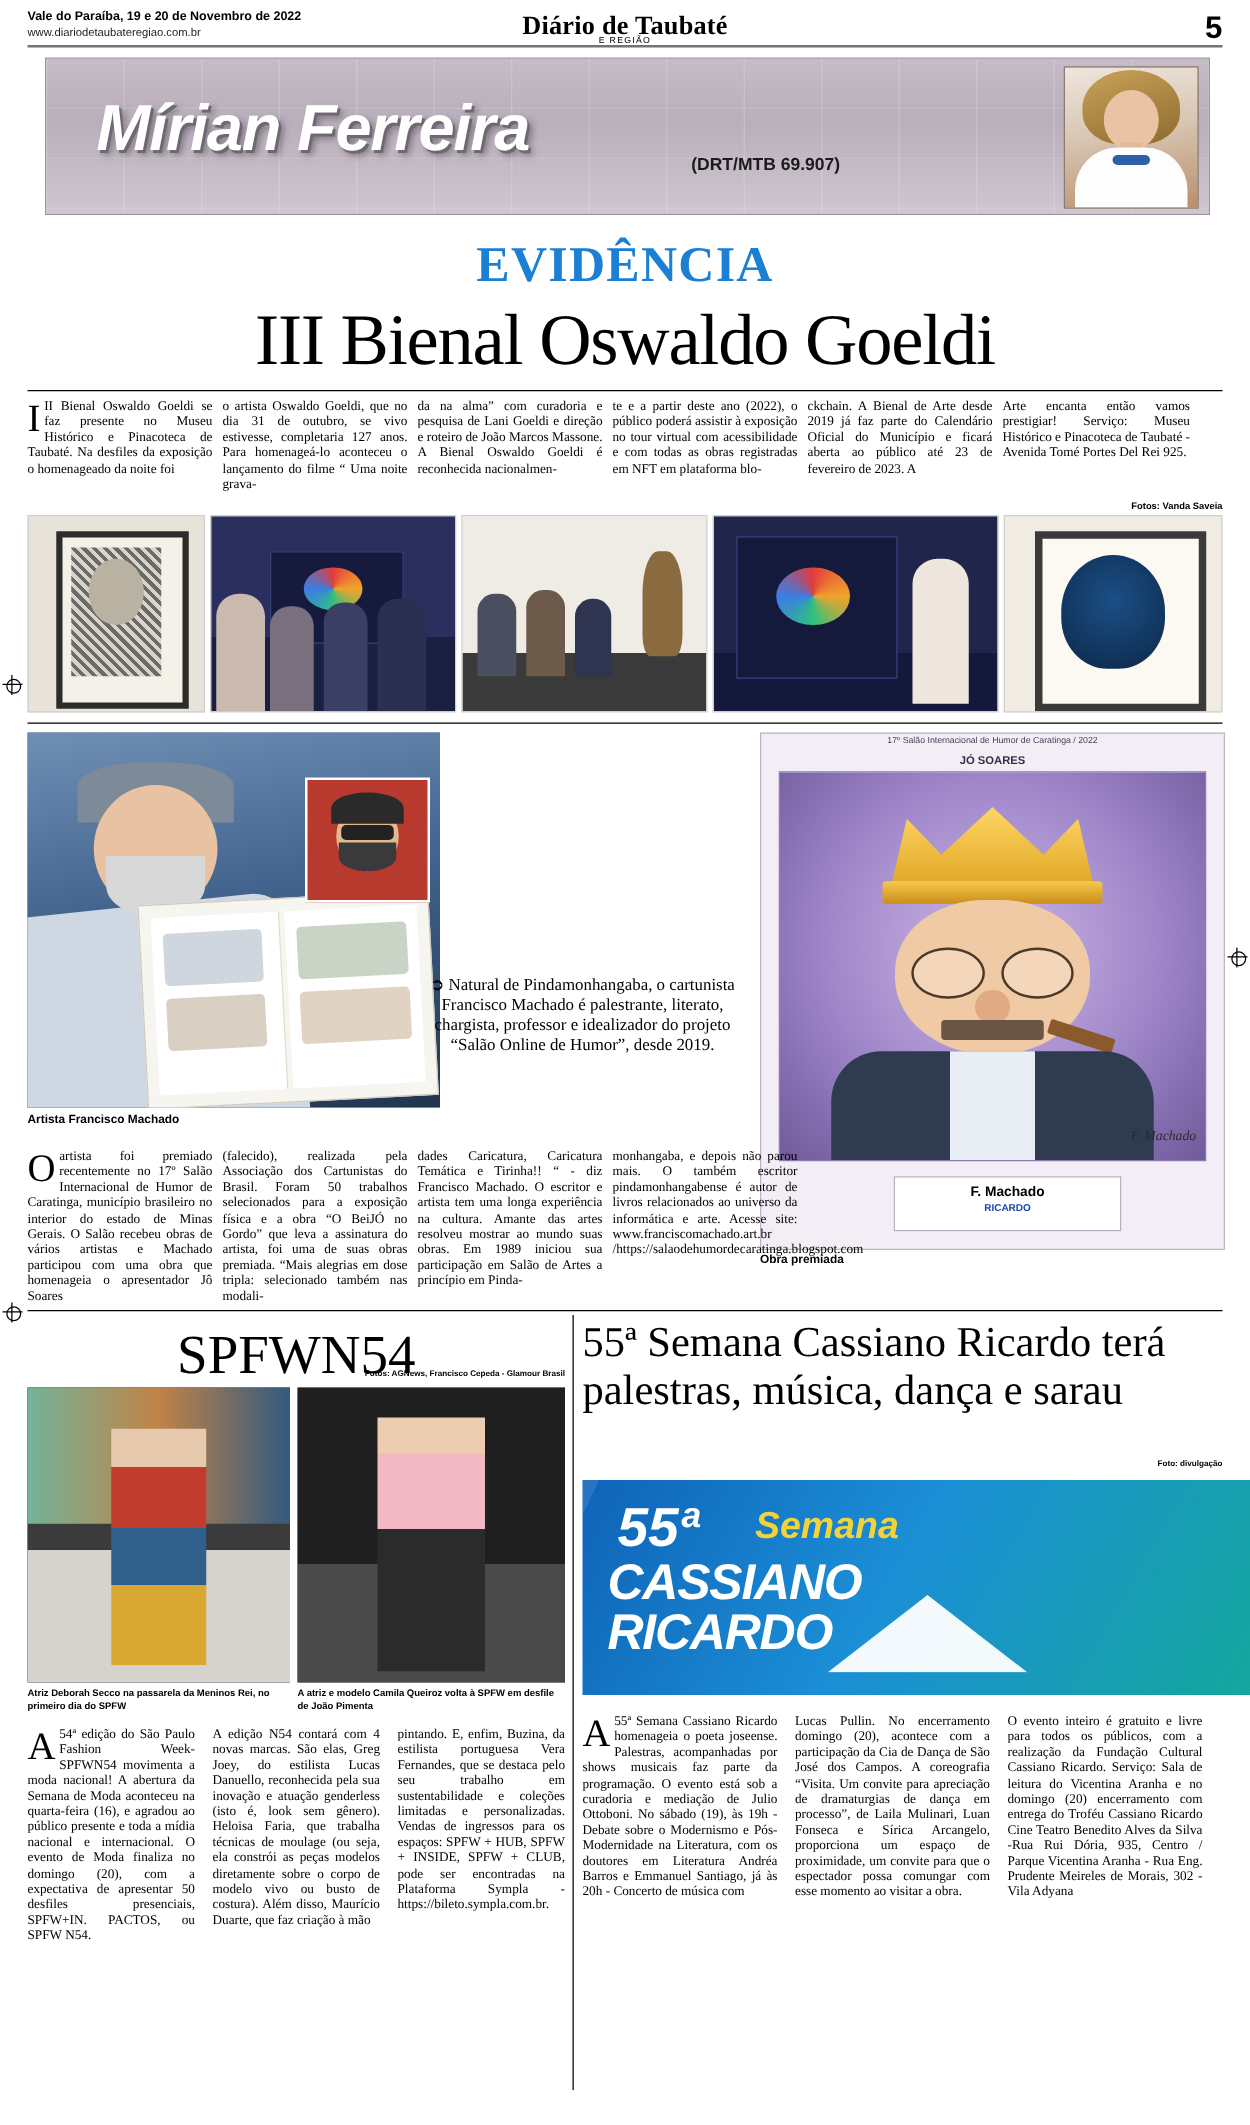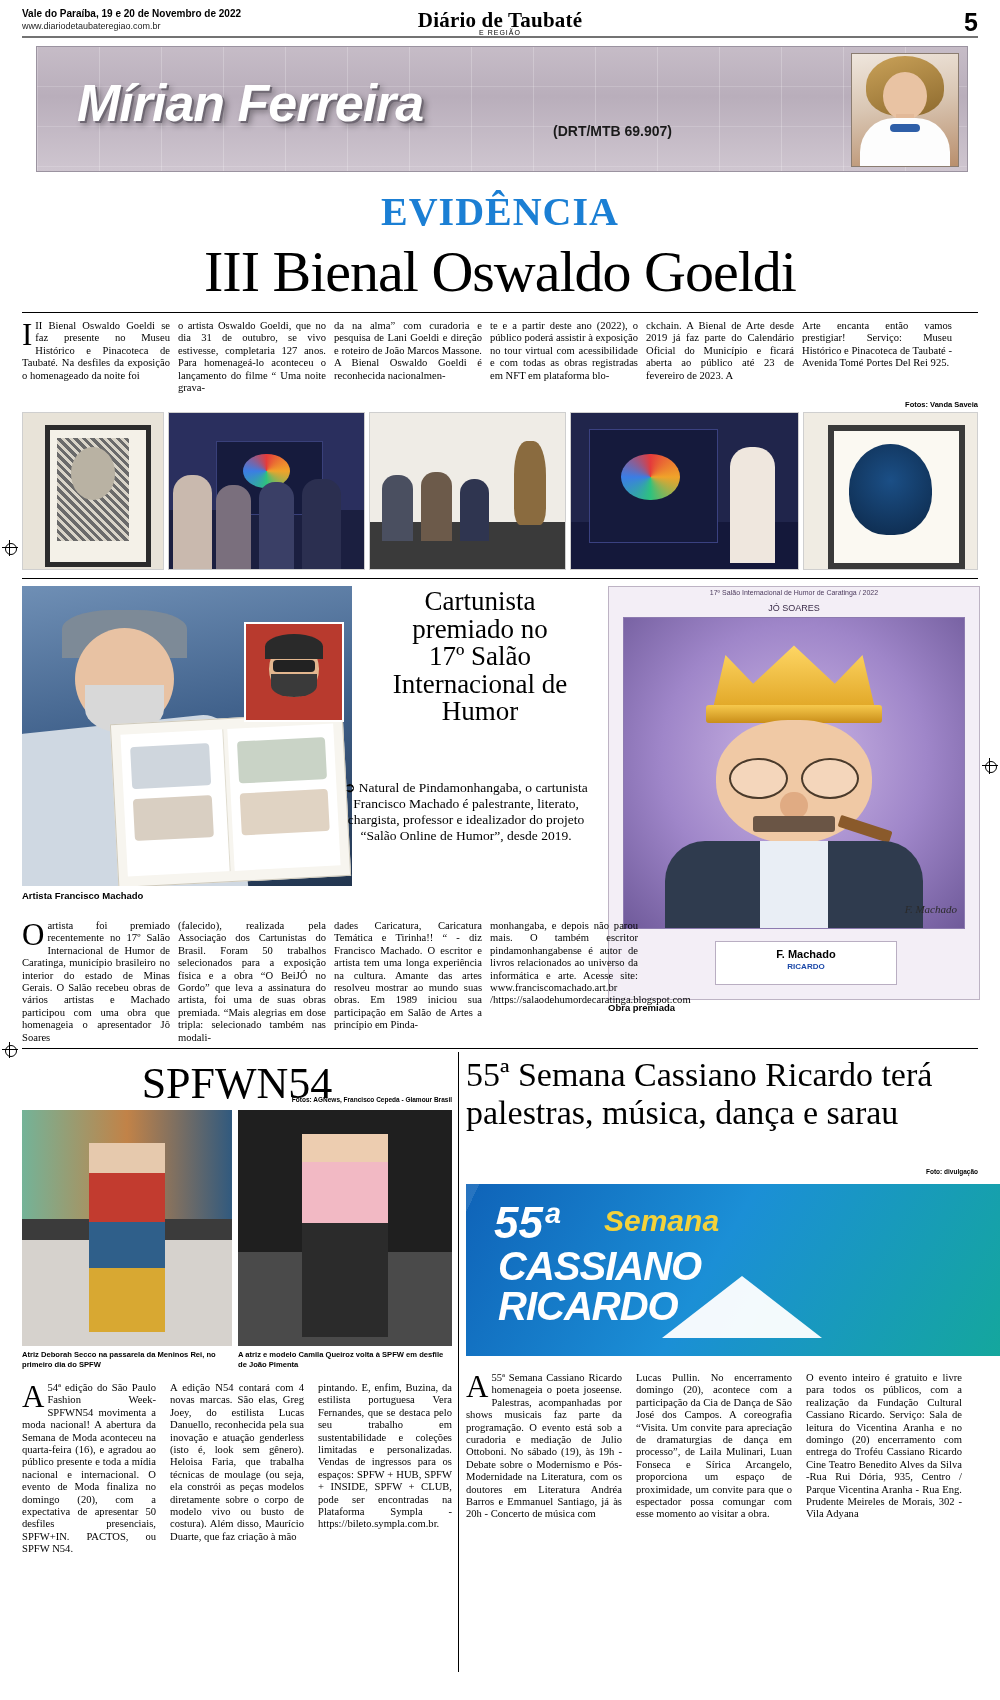--- a/index.html
+++ b/index.html
@@ -110,21 +110,21 @@
   .fm-book .c4{position:absolute;left:54%;top:46%;width:38%;height:26%;background:#e0d3c3;border-radius:4px;}
   .fm-inset{position:absolute;right:8px;top:36px;width:96px;height:96px;background:#b83a2e;border:2px solid #fff;overflow:hidden;}
   .fm-inset .f{position:absolute;left:24%;top:18%;width:52%;height:58%;border-radius:50%;background:#e3b78f;}
   .fm-inset .h{position:absolute;left:20%;top:10%;width:60%;height:26%;border-radius:50% 50% 0 0;background:#2a2a2a;}
   .fm-inset .g{position:absolute;left:28%;top:38%;width:44%;height:12%;background:#222;border-radius:4px;}
   .fm-inset .b{position:absolute;left:26%;top:52%;width:48%;height:24%;border-radius:0 0 50% 50%;background:#3a3a3a;}
 
   
   .award{position:absolute;left:608px;top:586px;width:370px;height:412px;background:#f3eef6;border:1px solid #bdb3c4;}
   .award-top{position:absolute;left:0;right:0;top:2px;text-align:center;font-family:"Liberation Sans",sans-serif;font-size:7px;color:#4b3a5c;}
-  .award-name{position:absolute;left:0;right:0;top:16px;text-align:center;font-family:"Liberation Sans",sans-serif;font-size:9px;font-weight:normal;color:#3a2c49;}
+  .award-name{position:absolute;left:0;right:0;top:16px;text-align:center;font-family:"Liberation Sans",sans-serif;font-size:9px;font-weight:bold;color:#3a2c49;}
   .award-art{position:absolute;left:14px;top:30px;right:14px;height:310px;
     background:radial-gradient(circle at 50% 45%,#cdb7e6 0%,#9f86c9 55%,#6f5a9a 100%);border:1px solid #8d7bb0;overflow:hidden;}
   .crown{position:absolute;left:26%;top:8%;width:48%;height:22%;
     background:linear-gradient(180deg,#ffd867,#e0a524);
     clip-path:polygon(0 100%,8% 18%,25% 60%,50% 4%,75% 60%,92% 18%,100% 100%);}
   .crown-band{position:absolute;left:24%;top:28%;width:52%;height:6%;background:linear-gradient(180deg,#f6c94d,#c98e19);border-radius:3px;}
   .js-face{position:absolute;left:27%;top:33%;width:46%;height:40%;border-radius:46% 46% 50% 50%;background:#f0c9a5;}
   .js-glass-l{position:absolute;left:31%;top:45%;width:16%;height:12%;border:2px solid #4a3a2a;border-radius:50%;background:rgba(255,255,255,.25);}
   .js-glass-r{position:absolute;left:52%;top:45%;width:16%;height:12%;border:2px solid #4a3a2a;border-radius:50%;background:rgba(255,255,255,.25);}
   .js-nose{position:absolute;left:46%;top:56%;width:8%;height:9%;border-radius:50%;background:#e0ab83;}
@@ -271,25 +271,20 @@
     </div>
     <div class="fm-inset">
       <div class="f"></div>
         <div class="h"></div>
         <div class="g"></div>
         <div class="b"></div>
     </div>
   </div>
   <div class="caption" style="position:absolute;left:22px;top:890px;width:330px;">Artista Francisco Machado</div>
 
-  <div class="sect-title" style="position:absolute;left:360px;top:588px;width:240px;font-size:27px;white-space:pre-line;">Cartunista
-premiado no
-17º Salão
-Internacional de
-Humor</div>
   <div style="position:absolute;left:330px;top:780px;width:272px;font-size:13.5px;line-height:16px;text-align:center;white-space:pre-line;">➲ Natural de Pindamonhangaba, o cartunista Francisco Machado é palestrante, literato, chargista, professor e idealizador do projeto “Salão Online de Humor”, desde 2019.</div>
 
   <div class="award">
     <div class="award-top">17º Salão Internacional de Humor de Caratinga / 2022</div>
     <div class="award-name">JÓ SOARES</div>
     <div class="award-art">
       <div class="crown"></div>
       <div class="crown-band"></div>
       <div class="js-face"></div>
       <div class="js-glass-l"></div>
@@ -340,21 +335,21 @@
   <div class="col" style="left:318px;top:1382px;width:134px;">pintando. E, enfim, Buzina, da estilista portuguesa Vera Fernandes, que se destaca pelo seu trabalho em sustentabilidade e coleções limitadas e personalizadas.
 Vendas de ingressos para os espaços: SPFW + HUB, SPFW + INSIDE, SPFW + CLUB, pode ser encontradas na Plataforma Sympla - https://bileto.sympla.com.br.</div>
 
   <div class="cass-title">55ª Semana Cassiano Ricardo terá palestras, música, dança e sarau</div>
   <div class="cass-credit" style="position:absolute;right:22px;top:1168px;">Foto: divulgação</div>
 
   <div class="cass-art">
     <div class="cass-boat"></div>
     <div class="cass-55">55ª</div>
     <div class="cass-semana">Semana</div>
-    <div class="cass-main" style="white-space:pre-line;margin-left:12px;">CASSIANO
+    <div class="cass-main" style="white-space:pre-line;">CASSIANO
 RICARDO</div>
   </div>
 
   <div class="col dropcap" style="left:466px;top:1372px;width:156px;">A 55ª Semana Cassiano Ricardo homenageia o poeta joseense. Palestras, acompanhadas por shows musicais faz parte da programação. O evento está sob a curadoria e mediação de Julio Ottoboni.
 No sábado (19), às 19h - Debate sobre o Modernismo e Pós-Modernidade na Literatura, com os doutores em Literatura Andréa Barros e Emmanuel Santiago, já às 20h - Concerto de música com</div>
   <div class="col" style="left:636px;top:1372px;width:156px;">Lucas Pullin.
 No encerramento domingo (20), acontece com a participação da Cia de Dança de São José dos Campos. A coreografia “Visita. Um convite para apreciação de dramaturgias de dança em processo”, de Laila Mulinari, Luan Fonseca e Sírica Arcangelo, proporciona um espaço de proximidade, um convite para que o espectador possa comungar com esse momento ao visitar a obra.</div>
   <div class="col" style="left:806px;top:1372px;width:156px;">O evento inteiro é gratuito e livre para todos os públicos, com a realização da Fundação Cultural Cassiano Ricardo.
 Serviço: Sala de leitura do Vicentina Aranha e no domingo (20) encerramento com entrega do Troféu Cassiano Ricardo
 Cine Teatro Benedito Alves da Silva -Rua Rui Dória, 935, Centro / Parque Vicentina Aranha - Rua Eng. Prudente Meireles de Morais, 302 - Vila Adyana</div>

